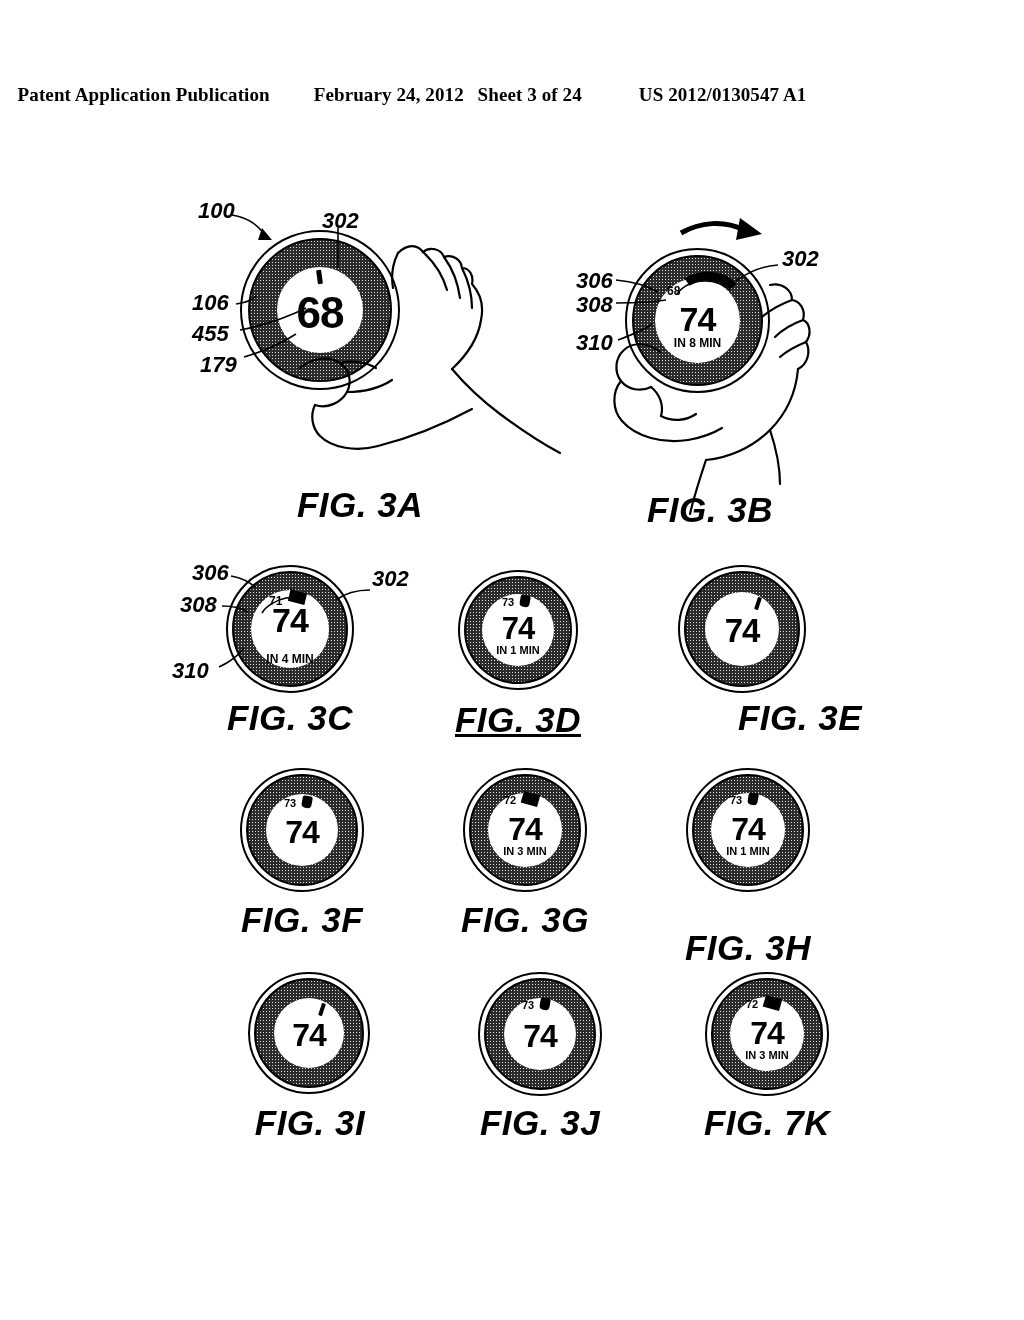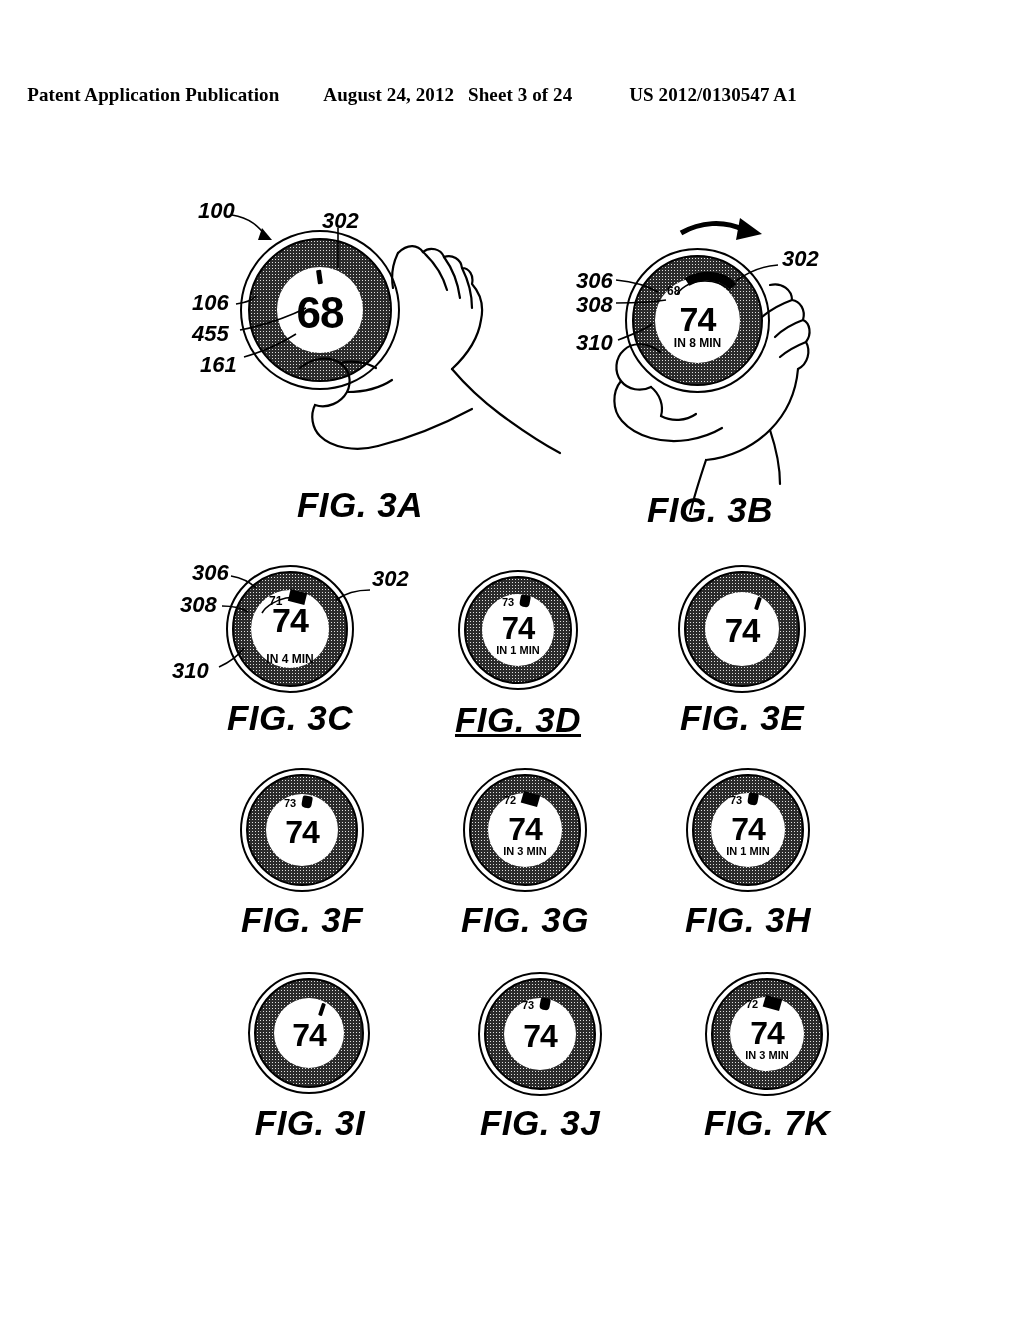--- a/index.html
+++ b/index.html
@@ -82,21 +82,21 @@
   .lead{fill:none;stroke:#000;stroke-width:1.6;}
   .handline{fill:none;stroke:#000;stroke-width:2.2;stroke-linecap:round;stroke-linejoin:round;}
 </style>
 </head>
 <body>
 
 <div id="pub-header">
   <span class="seg">Patent Application Publication</span>
   <span class="gap1"></span>
   <span class="date-sheet">
-    <span>August 24, 2012</span>
+    <span>February 24, 2012</span>
     <span>Sheet 3 of 24</span>
   </span>
   <span class="gap2"></span>
   <span class="seg">US 2012/0130547 A1</span>
 </div>
 
 <div class="fig" id="fig3a" style="left:240px;top:230px;width:160px;height:160px;">
   <div class="dial" style="left:0;top:0;width:160px;height:160px;">
     <div class="rim"></div>
     <div class="ring" style="left:8px;top:8px;width:144px;height:144px;"></div>
@@ -133,21 +133,21 @@
     <path d="M 315 405 C 310 415 312 428 320 436 C 332 448 356 452 378 446"></path>
     <path d="M 378 446 C 410 438 444 424 472 409"></path>
     <path d="M 340 363 C 352 360 366 362 376 368"></path>
     <path d="M 347 392 C 363 392 380 388 392 380"></path>
   </g>
 </svg>
 <div class="refnum" style="left:198px;top:198px;">100</div>
 <div class="refnum" style="left:322px;top:208px;">302</div>
 <div class="refnum" style="left:192px;top:290px;">106</div>
 <div class="refnum" style="left:192px;top:321px;">455</div>
-<div class="refnum" style="left:200px;top:352px;">161</div>
+<div class="refnum" style="left:200px;top:352px;">179</div>
 <div class="figlabel" style="left:240px;top:485px;width:240px;">FIG. 3A</div>
 
 <div class="fig" id="fig3b" style="left:625px;top:248px;width:145px;height:145px;">
   <div class="dial" style="left:0;top:0;width:145px;height:145px;">
     <div class="rim"></div>
     <div class="ring" style="left:7px;top:7px;width:131px;height:131px;"></div>
     <div class="face" style="left:30px;top:30px;width:85px;height:85px;">
       <div class="bigtemp" style="font-size:34px;margin-top:12px;">74</div>
       <div class="subtext" style="font-size:12px;margin-top:2px;">IN 8 MIN</div>
     </div>
@@ -238,21 +238,21 @@
 <div class="fig" id="fig3e" style="left:678px;top:565px;width:128px;height:128px;">
   <div class="dial" style="left:0;top:0;width:128px;height:128px;">
     <div class="rim"></div>
     <div class="ring" style="left:6px;top:6px;width:116px;height:116px;"></div>
     <div class="face" style="left:27px;top:27px;width:74px;height:74px;">
       <div class="bigtemp" style="font-size:33px;margin-top:4px;">74</div>
     </div>
     <div class="tickthin" style="left:78px;top:32px;width:4px;height:13px;transform:rotate(18deg);"></div>
   </div>
 </div>
-<div class="figlabel" style="left:622px;top:698px;width:240px;">FIG. 3E</div>
+<div class="figlabel" style="left:622px;top:698px;width:240px;text-align:right;">FIG. 3E</div>
 
 <div class="fig" id="fig3f" style="left:240px;top:768px;width:124px;height:124px;">
   <div class="dial" style="left:0;top:0;width:124px;height:124px;">
     <div class="rim"></div>
     <div class="ring" style="left:6px;top:6px;width:112px;height:112px;"></div>
     <div class="face" style="left:26px;top:26px;width:72px;height:72px;">
       <div class="bigtemp" style="font-size:32px;margin-top:6px;">74</div>
     </div>
     <div class="marknum" style="left:44px;top:30px;font-size:11px;">73</div>
     <div class="wedge" style="left:62px;top:28px;width:10px;height:12px;border-radius:2px 2px 4px 4px;transform:rotate(10deg);"></div>
@@ -279,21 +279,21 @@
     <div class="rim"></div>
     <div class="ring" style="left:6px;top:6px;width:112px;height:112px;"></div>
     <div class="face" style="left:25px;top:25px;width:74px;height:74px;">
       <div class="bigtemp" style="font-size:32px;margin-top:12px;">74</div>
       <div class="subtext" style="font-size:11px;margin-top:1px;">IN 1 MIN</div>
     </div>
     <div class="marknum" style="left:44px;top:27px;font-size:11px;">73</div>
     <div class="wedge" style="left:62px;top:25px;width:10px;height:12px;border-radius:2px 2px 4px 4px;transform:rotate(10deg);"></div>
   </div>
 </div>
-<div class="figlabel" style="left:628px;top:900px;width:240px;">FIG. 3H</div>
+<div class="figlabel" style="left:628px;top:928px;width:240px;">FIG. 3H</div>
 
 <div class="fig" id="fig3i" style="left:248px;top:972px;width:122px;height:122px;">
   <div class="dial" style="left:0;top:0;width:122px;height:122px;">
     <div class="rim"></div>
     <div class="ring" style="left:6px;top:6px;width:110px;height:110px;"></div>
     <div class="face" style="left:26px;top:26px;width:70px;height:70px;">
       <div class="bigtemp" style="font-size:32px;margin-top:6px;">74</div>
     </div>
     <div class="tickthin" style="left:72px;top:31px;width:4px;height:13px;transform:rotate(18deg);"></div>
   </div>

